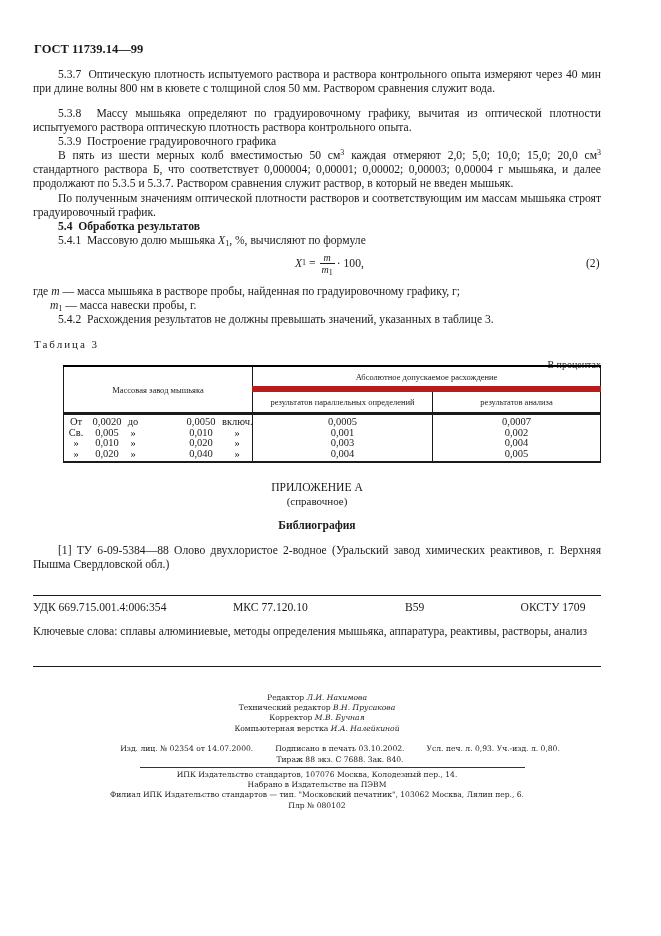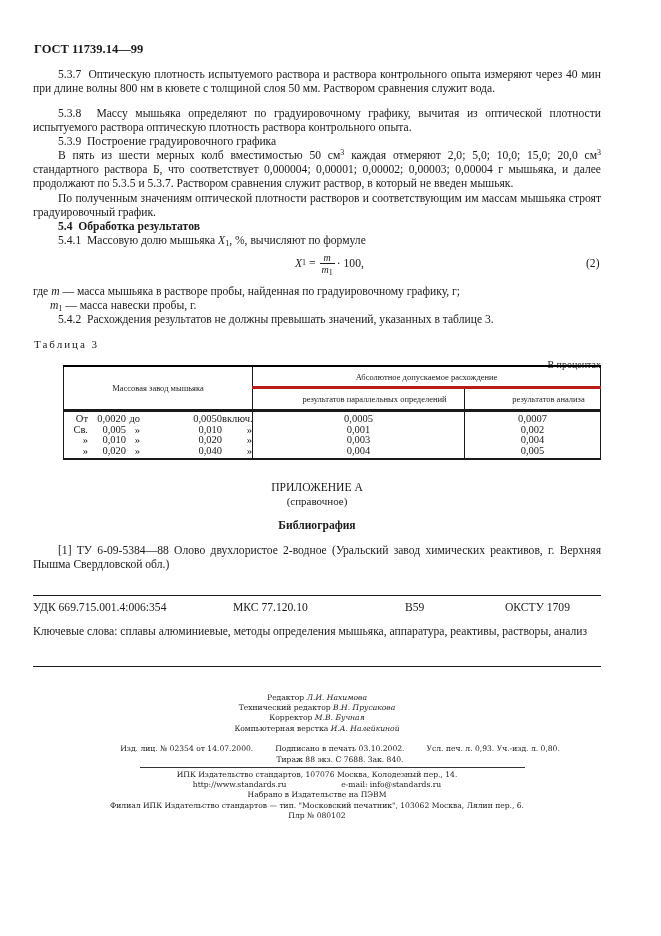--- a/index.html
+++ b/index.html
@@ -34,28 +34,28 @@
   .tbl-caption { left: 34px; top: 338px; font-size: 11px; letter-spacing: 2px; }
   .tbl-units { right: 60px; top: 350px; font-size: 10px; margin-top: 9px; }
 
   table.t3 {
     position: absolute; left: 63px; top: 365px; width: 538px;
     border-collapse: collapse; font-size: 8.5px;
     font-family: "Liberation Serif", "DejaVu Serif", serif;
   }
   table.t3 td { border-left: 1px solid #1a1a1a; border-right: 1px solid #1a1a1a; text-align: center; padding: 0; }
   table.t3 tr.h1 td { border-top: 2px solid #000000; height: 19px; }
-  table.t3 tr.h2 td { height: 20px; border-top: 3px solid #b91c1c; padding-left: 32px; }
+  table.t3 tr.h2 td { height: 20px; border-top: 6px solid #b91c1c; }
   table.t3 tr.h2 { border-bottom: 3px solid #1a1a1a; }
   table.t3 td.rowspan { border-top: 2px solid #1a1a1a; }
   table.t3 tr.body td { font-size: 10.5px; line-height: 10.5px; vertical-align: top; padding-top: 2px; padding-bottom: 2px; }
   table.t3 tr.body { border-bottom: 2px solid #1a1a1a; }
   .col1 { width: 178px; }
   .col2 { width: 179px; }
-  .ranges { display: inline-block; text-align: right; }
+  .ranges { display: inline-block; text-align: center; }
   .rng { display: flex; white-space: pre; }
   .rng span { display: inline-block; }
   .rng .a { width: 24px; } .rng .b { width: 38px; } .rng .c { width: 14px; } .rng .d { width: 42px; padding-left: 40px; } .rng .e { width: 30px; }
 
   .center { left: 33px; width: 568px; text-align: center; }
   .app-title { top: 481px; font-size: 11.6px; }
   .app-sub { top: 495px; font-size: 11px; }
   .biblio-title { top: 519px; font-size: 11.6px; font-weight: bold; }
   .biblio { top: 544px; }
 
@@ -166,21 +166,21 @@
 <div class="abs center app-title">ПРИЛОЖЕНИЕ А</div>
 <div class="abs center app-sub">(справочное)</div>
 <div class="abs center biblio-title">Библиография</div>
 <div class="abs p ind biblio">[1]  ТУ 6-09-5384—88  Олово двухлористое 2-водное (Уральский завод химических реактивов, г. Верхняя Пышма Свердловской обл.)</div>
 
 <div class="abs hr" style="top:595px;"></div>
 <div class="abs classif">
   <span style="width:200px">УДК 669.715.001.4:006:354</span>
   <span style="width:172px">МКС 77.120.10</span>
   <span style="width:100px">В59</span>
-  <span style="flex:1; text-align:left">ОКСТУ 1709</span>
+  <span style="flex:1; text-align:center">ОКСТУ 1709</span>
 </div>
 <div class="abs p keywords">Ключевые слова: сплавы алюминиевые, методы определения мышьяка, аппаратура, реактивы, растворы, анализ</div>
 <div class="abs hr" style="top:666px;"></div>
 
 <div class="abs credits" style="top:693px;">
   <div><span>Редактор </span><i>Л.И. Нахимова</i></div>
   <div><span>Технический редактор </span><i>В.Н. Прусакова</i></div>
   <div><span>Корректор </span><i>М.В. Бучная</i></div>
   <div><span>Компьютерная верстка </span><i>И.А. Налейкиной</i></div>
 </div>
@@ -190,21 +190,16 @@
     <span>Изд. лиц. № 02354 от 14.07.2000.</span>
     <span>Подписано в печать 03.10.2002.</span>
     <span>Усл. печ. л. 0,93.  Уч.-изд. л. 0,80.</span>
   </div>
   <div>Тираж  88  экз.    С 7688.    Зак. 840.</div>
 </div>
 <div class="abs hr2"></div>
 
 <div class="abs credits printer">
   <div>ИПК Издательство стандартов, 107076 Москва, Колодезный пер., 14.</div>
-  <div>
-    <span>http://www.standards.ru</span>
-    <span style="display:inline-block;width:50px"></span>
-    <span>e-mail: info@standards.ru</span>
-  </div>
   <div>Набрано в Издательстве на ПЭВМ</div>
   <div>Филиал ИПК Издательство стандартов — тип. "Московский печатник", 103062 Москва, Лялин пер., 6.</div>
   <div>Плр № 080102</div>
 </div>
 
 </body></html>

